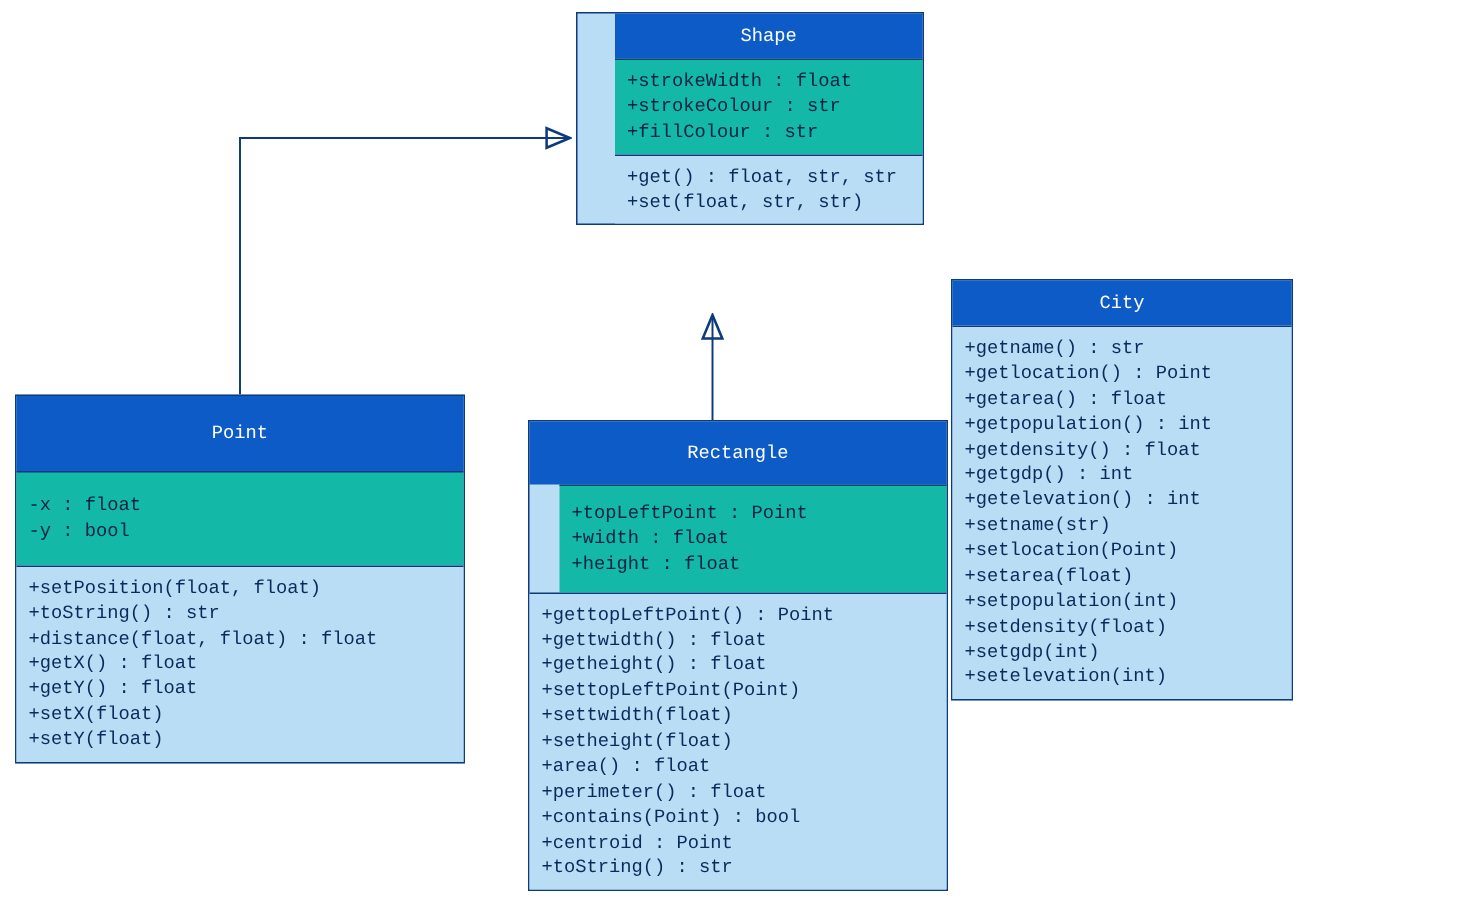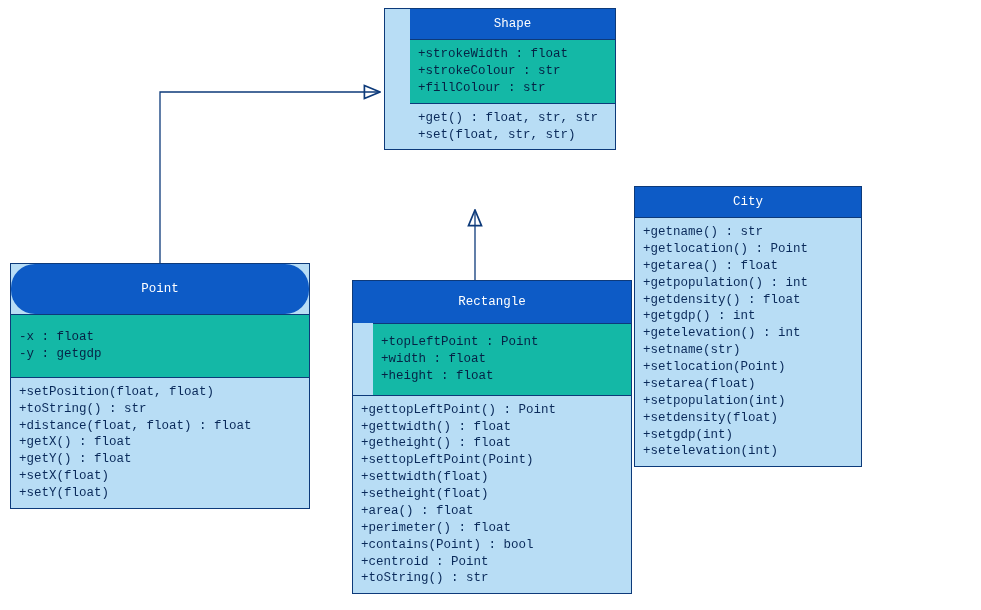--- a/index.html
+++ b/index.html
@@ -62,23 +62,23 @@
 <div class="class-box" style="left:384px; top:8px; width:232px;padding-left:25px;">
   <div class="class-header">Shape</div>
   <div class="class-section attrs">+strokeWidth : float
 +strokeColour : str
 +fillColour : str</div>
   <div class="class-section methods">+get() : float, str, str
 +set(float, str, str)</div>
 </div>
 
 <div class="class-box" style="left:10px; top:263px; width:300px;">
-  <div class="class-header" style="padding:18px 4px;border-radius:24px;">Point</div>
+  <div class="class-header" style="padding:18px 4px;">Point</div>
   <div class="class-section attrs" style="padding:14px 8px;">-x : float
--y : getgdp</div>
+-y : bool</div>
   <div class="class-section methods">+setPosition(float, float)
 +toString() : str
 +distance(float, float) : float
 +getX() : float
 +getY() : float
 +setX(float)
 +setY(float)</div>
 </div>
 
 <div class="class-box" style="left:352px; top:280px; width:280px;">

